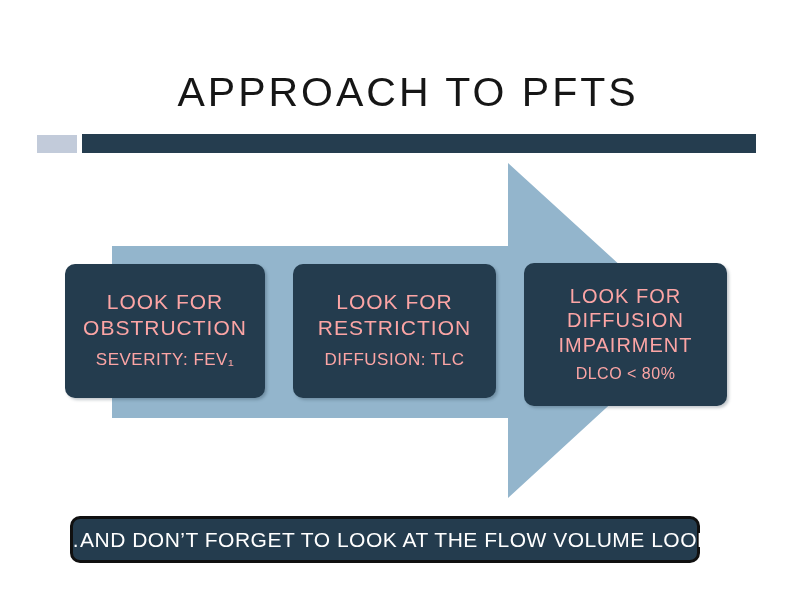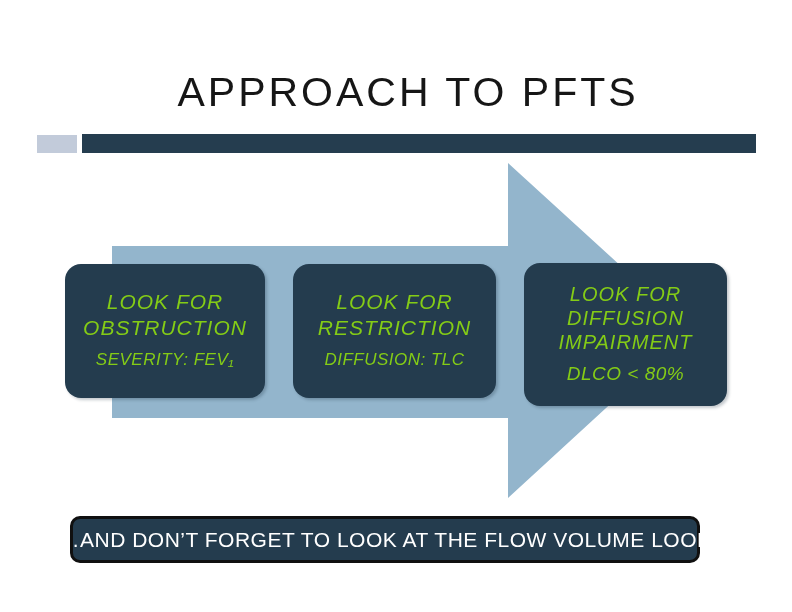--- a/index.html
+++ b/index.html
@@ -49,48 +49,47 @@
     left: 0;
     top: 0;
     width: 792px;
     height: 612px;
     z-index: 1;
   }
   .box {
     position: absolute;
     z-index: 2;
     background: #243c4e;
-    border-radius: 16px;
-    color: #84cc16;
+    border-radius: 10px;
+    color: #fca5a5;
     display: flex;
     flex-direction: column;
     align-items: center;
     justify-content: center;
     text-align: center;
     box-shadow: 2px 2px 3px rgba(20, 40, 55, 0.25);
-    font-style: italic;
   }
   .box-1 { left: 65px;  top: 264px; width: 200px; height: 134px; }
   .box-2 { left: 293px; top: 264px; width: 203px; height: 134px; }
   .box-3 { left: 524px; top: 263px; width: 203px; height: 143px; }
   .box-title {
     white-space: pre-line;
     font-size: 21px;
     line-height: 1.22;
     letter-spacing: 1px;
     margin-bottom: 8px;
   }
   .box-3 .box-title { font-size: 20px; margin-bottom: 6px; }
   .box-line {
     white-space: pre-line;
     font-size: 17px;
     line-height: 1.45;
     letter-spacing: 0.5px;
   }
-  .box-3 .box-line { font-size: 19px; line-height: 1.4; }
+  .box-3 .box-line { font-size: 16px; line-height: 1.4; }
   .banner {
     position: absolute;
     z-index: 2;
     left: 70px;
     top: 516px;
     width: 630px;
     height: 47px;
     background: #243c4e;
     border: 3px solid #101010;
     border-radius: 10px;

